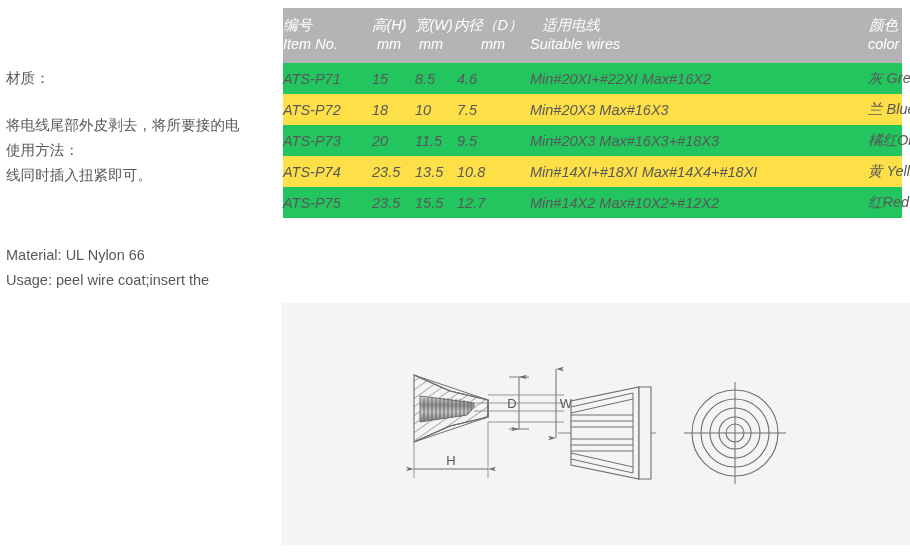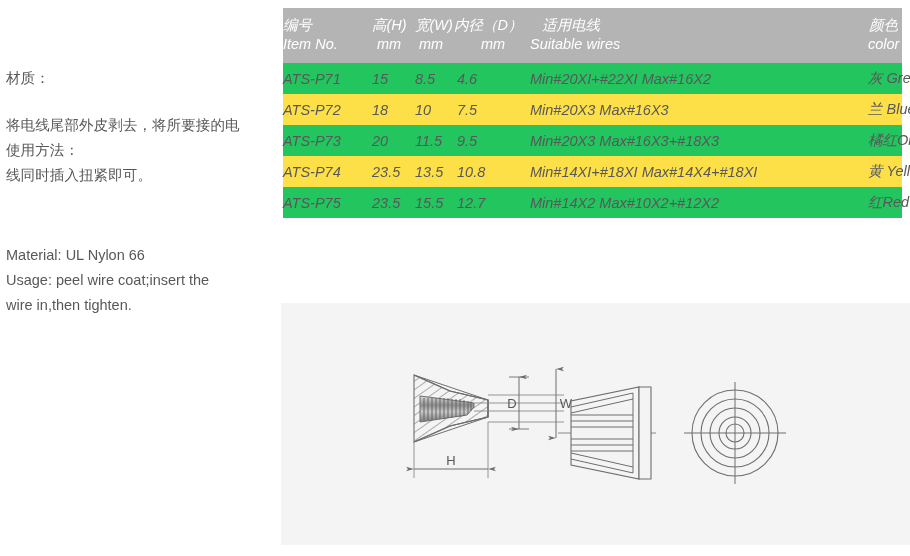--- a/index.html
+++ b/index.html
@@ -126,21 +126,20 @@
   <div class="text-para">
     <div>将电线尾部外皮剥去，将所要接的电</div>
     <div>使用方法：</div>
     <div>线同时插入扭紧即可。</div>
   </div>
 </div>
 
 <div class="en-block">
   <div>Material: UL Nylon 66</div>
   <div class="en-justify">Usage:  peel  wire  coat;insert  the</div>
-  <div>wire in,then tighten.</div>
 </div>
 
 <table id="spec-table">
   <colgroup>
     <col class="c-item">
       <col class="c-h">
       <col class="c-w">
     <col class="c-d">
       <col class="c-wire">
       <col class="c-color">

